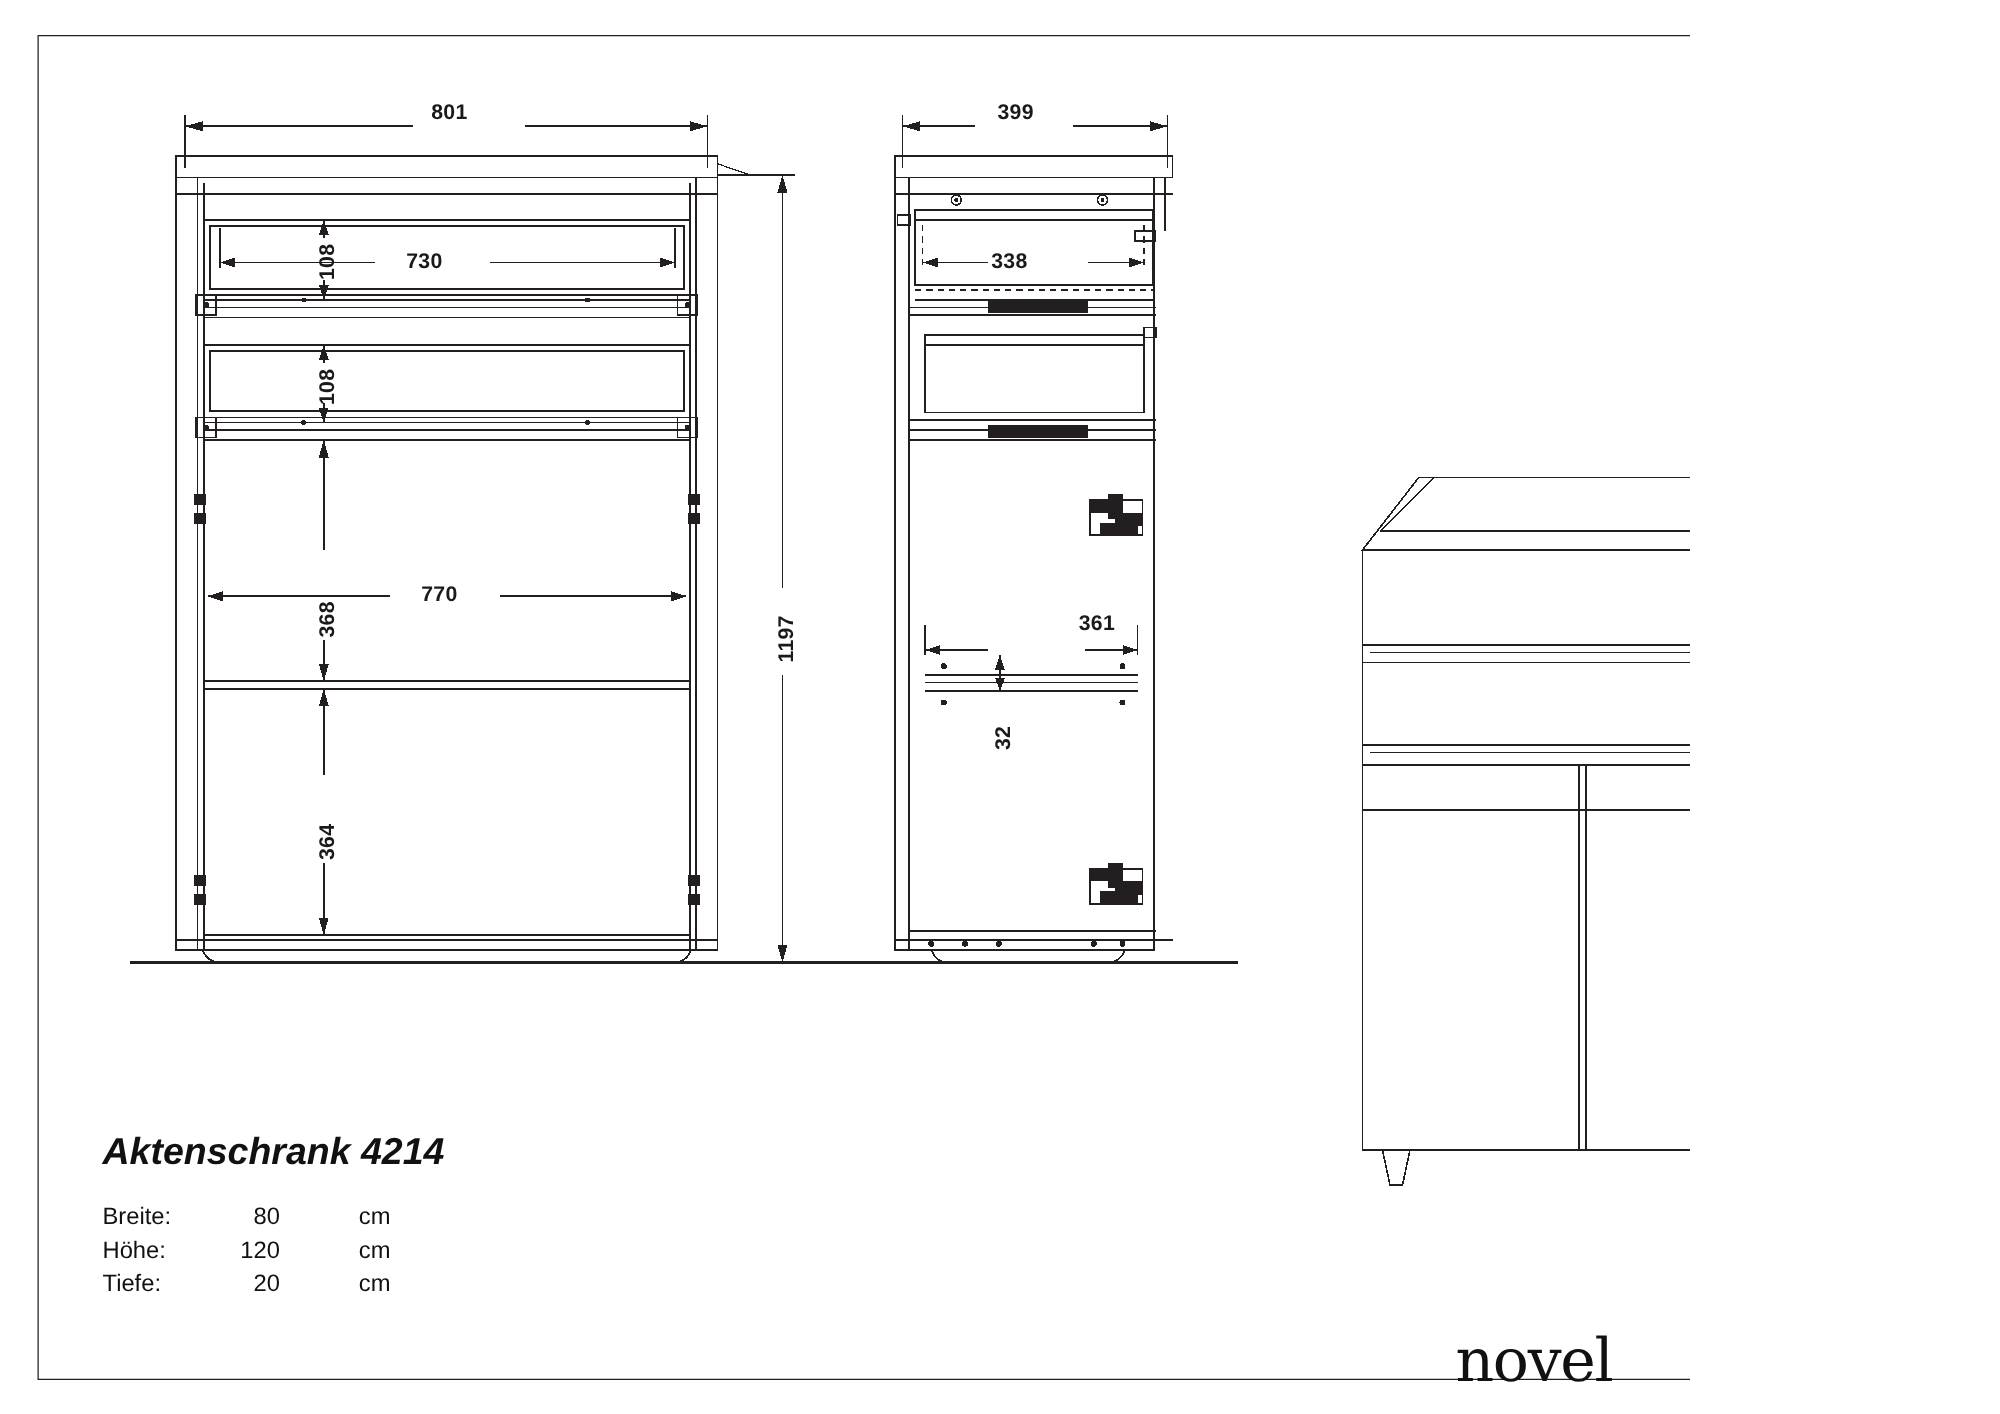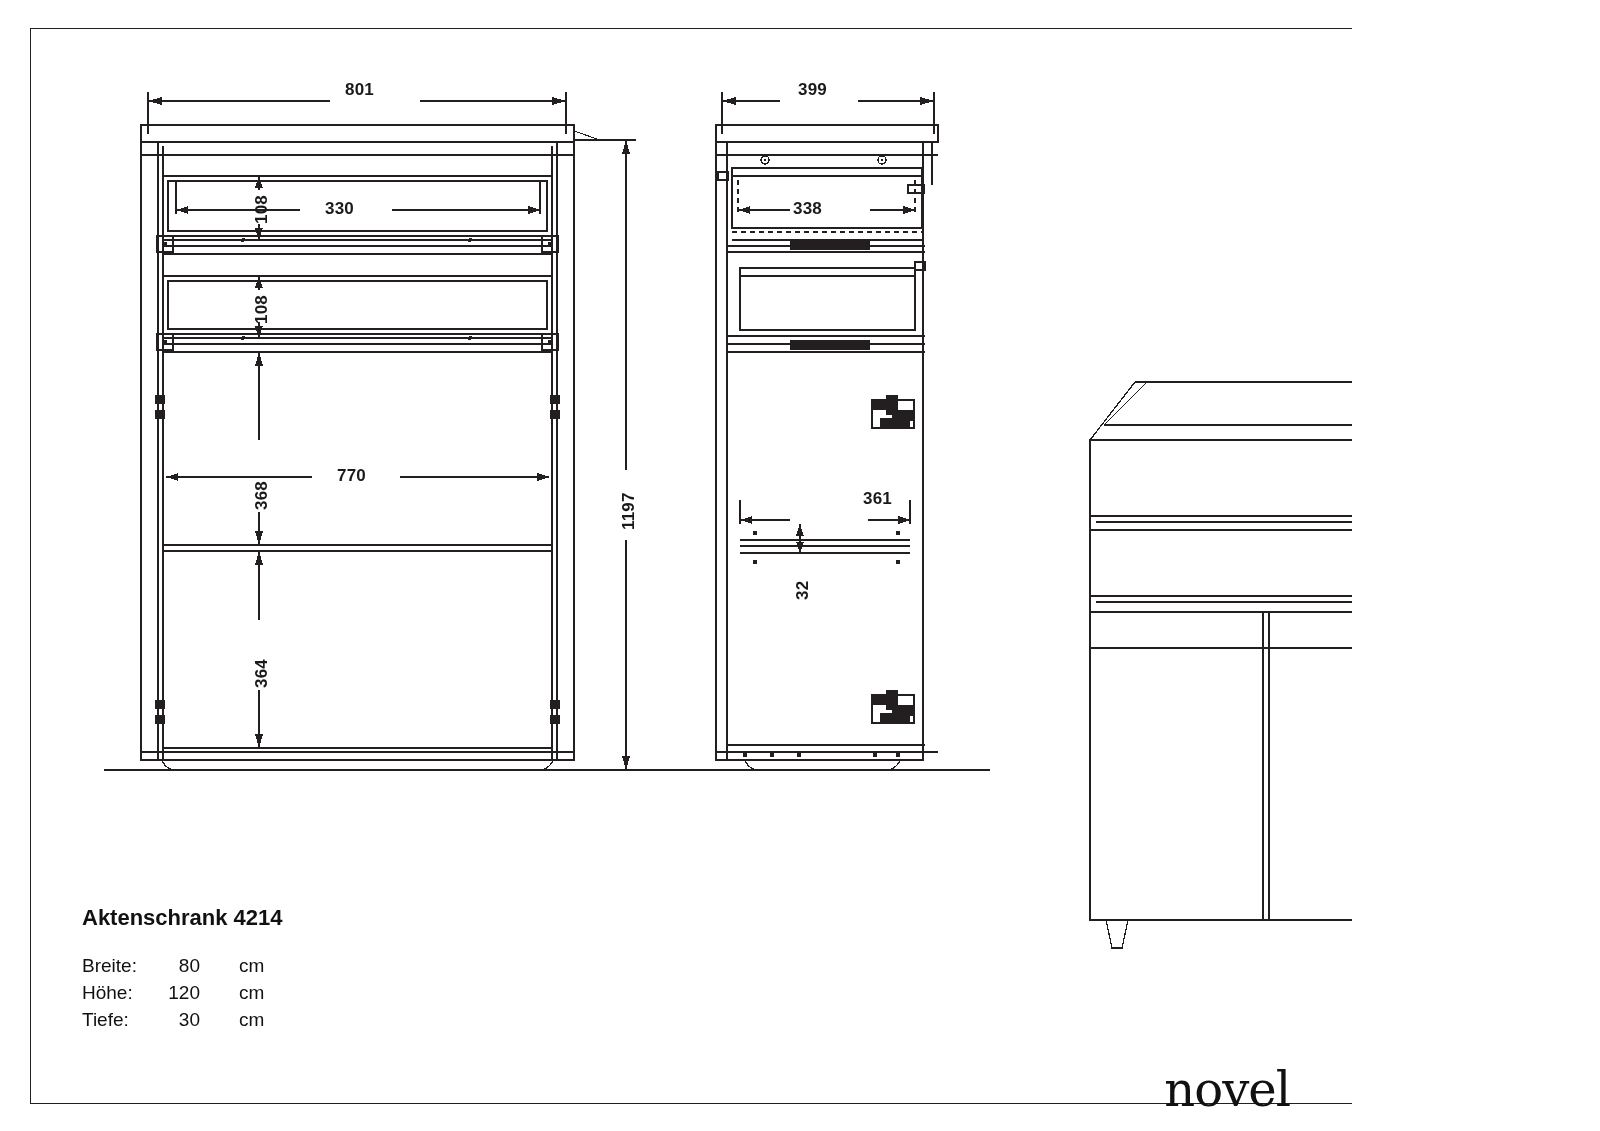--- a/index.html
+++ b/index.html
@@ -37,32 +37,34 @@
   .lbl.vert {
     transform-origin: 0 0;
     transform: rotate(-90deg);
   }
   .title-block {
     position: absolute;
     left: 82px;
     top: 905px;
   }
   .title-main {
-    font-size: 22px;
+    font-size: 30px;
     font-weight: bold;
     color: #111;
     margin-bottom: 22px;
     white-space: nowrap;
+    font-style: italic;
   }
   .spec-row {
     font-size: 19px;
     color: #111;
     white-space: nowrap;
     line-height: 1.42;
     display: flex;
+    gap: 24px;
   }
   .spec-key { display: inline-block; width: 72px; }
   .spec-val { display: inline-block; width: 46px; text-align: right; }
   .spec-unit { display: inline-block; padding-left: 7px; margin-left: 32px; }
   .brand {
     position: absolute;
     right: 62px;
     bottom: 18px;
     font-family: "DejaVu Serif", serif;
     font-size: 48px;
@@ -310,21 +312,21 @@
       </g>
     </g>
   </svg>
 
   <div class="lbl" style="left:345px; top:80px;">801</div>
 
   <div class="lbl vert" style="left:619px; top:530px;">1197</div>
 
   <div class="lbl vert" style="left:252px; top:224px;">108</div>
 
-  <div class="lbl" style="left:325px; top:199px;">330</div>
+  <div class="lbl" style="left:325px; top:199px;">730</div>
 
   <div class="lbl vert" style="left:252px; top:324px;">108</div>
 
   <div class="lbl vert" style="left:252px; top:510px;">368</div>
 
   <div class="lbl" style="left:337px; top:466px;">770</div>
 
   <div class="lbl vert" style="left:252px; top:688px;">364</div>
 
   <div class="lbl" style="left:798px; top:80px;">399</div>
@@ -342,20 +344,20 @@
       <span class="spec-val">80</span>
       <span class="spec-unit">cm</span>
     </div>
     <div class="spec-row">
       <span class="spec-key">Höhe:</span>
       <span class="spec-val">120</span>
       <span class="spec-unit">cm</span>
     </div>
     <div class="spec-row">
       <span class="spec-key">Tiefe:</span>
-      <span class="spec-val">30</span>
+      <span class="spec-val">20</span>
       <span class="spec-unit">cm</span>
     </div>
   </div>
 
   <div class="brand">novel</div>
 
 </div>
 
 </body></html>

